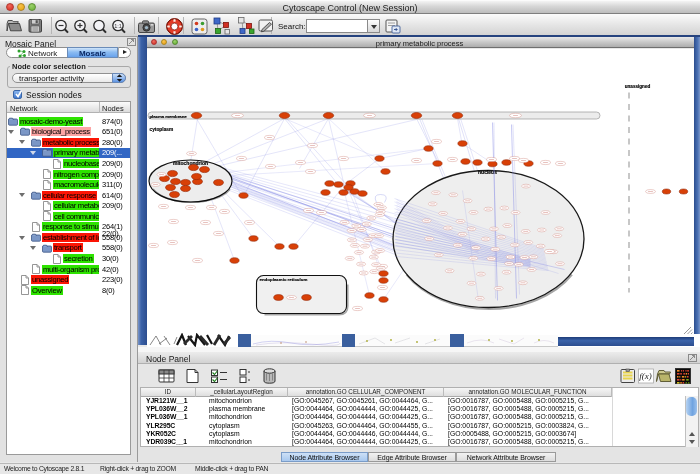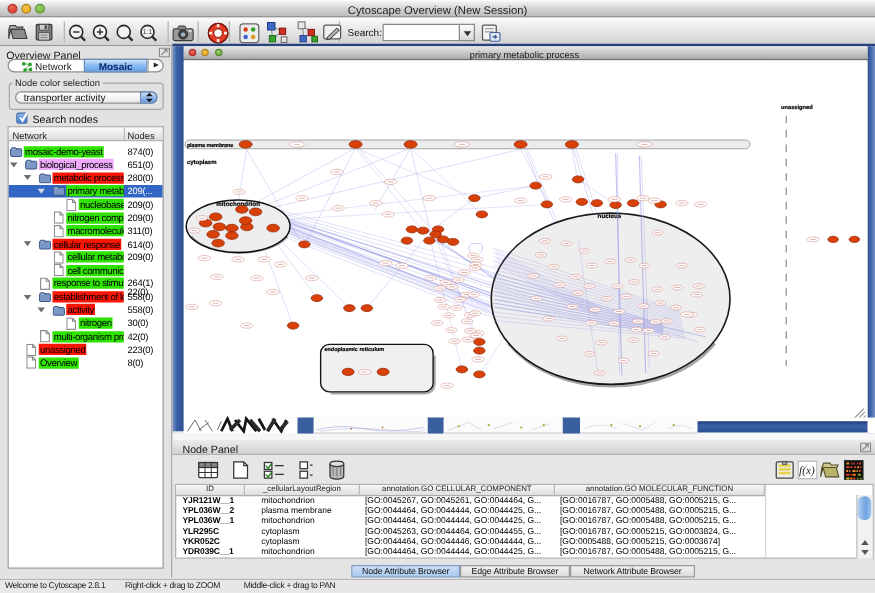--- a/index.html
+++ b/index.html
@@ -3,21 +3,21 @@
 *{margin:0;padding:0;box-sizing:border-box}
 html,body{width:700px;height:474px;overflow:hidden}
 body{font-family:"Liberation Sans",sans-serif;background:#e8e8e8;position:relative;
 font-size:8px;color:#111;-webkit-font-smoothing:antialiased}
 </style></head><body>
 
 <div style="position:absolute;left:0;top:0;width:700px;height:14px;background:linear-gradient(#f4f4f4,#d6d6d6 45%,#bcbcbc);border-bottom:1px solid #7e7e7e;border-top:1px solid #fbfbfb"></div>
 <div style="position:absolute;left:6px;top:3px;width:8px;height:8px;border-radius:50%;background:radial-gradient(circle at 40% 30%,#ee6a5e,#d8281c);border:0.5px solid #b13a32"></div>
 <div style="position:absolute;left:17px;top:3px;width:8px;height:8px;border-radius:50%;background:radial-gradient(circle at 40% 30%,#f6c04b,#e9a50e);border:0.5px solid #ad8123"></div>
 <div style="position:absolute;left:28px;top:3px;width:8px;height:8px;border-radius:50%;background:radial-gradient(circle at 40% 30%,#9bd06a,#68b033);border:0.5px solid #5e8f37"></div>
-<div style="position:absolute;left:0;top:2.5px;width:700px;text-align:center;font-size:9px;color:#1c1c1c">Cytoscape Overview (New Session)</div>
+<div style="position:absolute;left:0;top:2.5px;width:700px;text-align:center;font-size:9px;color:#1c1c1c">Cytoscape Control (New Session)</div>
 <div style="position:absolute;left:0;top:14px;width:700px;height:23px;background:linear-gradient(#fbfbfb,#e3e3e3 55%,#d2d2d2);border-bottom:1px solid #9b9b9b"></div>
 <div style="position:absolute;left:51px;top:17px;width:1px;height:17px;background:#b5b5b5"></div>
 <div style="position:absolute;left:134px;top:17px;width:1px;height:17px;background:#b5b5b5"></div>
 <div style="position:absolute;left:158px;top:17px;width:1px;height:17px;background:#b5b5b5"></div>
 <div style="position:absolute;left:183px;top:17px;width:1px;height:17px;background:#b5b5b5"></div>
 <div style="position:absolute;left:271px;top:17px;width:1px;height:17px;background:#b5b5b5"></div>
 <svg style="position:absolute;left:5px;top:17px" width="19" height="18" viewBox="0 0 19 18">
     <path d="M2 14 L3.5 6.5 h9 l0.8 -1.8 h-5 l-1 -1.2 h-4.2 l-1 3 z" fill="#b9b9b9" stroke="#3c3c3c" stroke-width="0.9"></path>
     <path d="M3.5 6.5 L5.5 13.8 L16.5 13.8 L14.5 6.5 z" fill="#8b8b8b" stroke="#3c3c3c" stroke-width="0.9"></path>
   </svg>
@@ -97,70 +97,70 @@
     <div style="position:absolute;left:2.5px;top:5px;width:0;height:0;border-left:3.2px solid transparent;border-right:3.2px solid transparent;border-top:4px solid #333"></div>
   </div>
 <svg style="position:absolute;left:384px;top:17px" width="18" height="18" viewBox="0 0 18 18">
     <rect x="2" y="3" width="11" height="12" rx="1" fill="#f4f4f4" stroke="#555" stroke-width="1"></rect>
     <line x1="4" y1="6" x2="11" y2="6" stroke="#888" stroke-width="0.8"></line>
     <line x1="4" y1="8.5" x2="11" y2="8.5" stroke="#888" stroke-width="0.8"></line>
     <rect x="8" y="9" width="8" height="7" rx="1" fill="#dfe7f4" stroke="#44609a" stroke-width="0.9"></rect>
     <path d="M10 12.5 h3 m-1.2 -1.4 l1.4 1.4 l-1.4 1.4" stroke="#2c4c8c" stroke-width="0.9" fill="none"></path>
   </svg>
 <div style="position:absolute;left:0;top:37px;width:137.5px;height:425px;background:#e2e2e2;border-right:1px solid #9a9a9a"></div>
-<div style="position:absolute;left:5px;top:38.5px;font-size:8.5px;color:#1a1a1a">Overview Panel</div>
+<div style="position:absolute;left:5px;top:38.5px;font-size:8.5px;color:#1a1a1a">Mosaic Panel</div>
 <svg style="position:absolute;left:127px;top:38px" width="9" height="8" viewBox="0 0 9 8">
     <rect x="0.5" y="0.5" width="8" height="7" fill="none" stroke="#8a8a8a" stroke-width="1"></rect>
     <path d="M2 6 L6.5 1.5 M4 1.5 h2.5 v2.5" stroke="#8a8a8a" stroke-width="1" fill="none"></path>
   </svg>
 <div style="position:absolute;left:6px;top:47px;width:125px;height:11px;background:#fff;border:1px solid #8f8f8f;border-radius:5.5px;overflow:hidden"></div>
 <div style="position:absolute;left:67px;top:47px;width:51px;height:11px;background:linear-gradient(#cfe4fa,#8cbcf2 45%,#68a2ec);border:1px solid #6b8cb8"></div>
 <svg style="position:absolute;left:17px;top:48.5px" width="9" height="9" viewBox="0 0 9 9">
     <circle cx="2" cy="2" r="1.5" fill="#2da12d"></circle>
     <circle cx="7" cy="2.5" r="1.5" fill="#2da12d"></circle>
     <circle cx="3" cy="7" r="1.5" fill="#2da12d"></circle>
     <circle cx="7.5" cy="6.5" r="1.5" fill="#2da12d"></circle>
     <path d="M2 2 L7 2.5 L3 7 L7.5 6.5" stroke="#2da12d" stroke-width="0.6" fill="none"></path>
   </svg>
 <div style="position:absolute;left:28px;top:48.5px;font-size:8px;color:#222">Network</div>
 <div style="position:absolute;left:67px;top:48.5px;width:51px;text-align:center;font-size:8px;font-weight:bold;color:#0c2a66">Mosaic</div>
 <div style="position:absolute;left:118px;top:47px;width:13px;height:11px;border-left:1px solid #a8a8a8">
     <div style="position:absolute;left:4px;top:2.8px;width:0;height:0;border-top:2.8px solid transparent;border-bottom:2.8px solid transparent;border-left:4.2px solid #222"></div>
   </div>
 <div style="position:absolute;left:6.5px;top:66px;width:124px;height:21.5px;border:1px solid #a8a8a8;border-radius:3px"></div>
-<div style="position:absolute;left:10px;top:62px;background:#e2e2e2;padding:0 2px;font-size:7.5px;font-weight:normal;color:#222">Node color selection</div>
+<div style="position:absolute;left:10px;top:62px;background:#e2e2e2;padding:0 2px;font-size:7.5px;font-weight:bold;color:#222">Node color selection</div>
 <div style="position:absolute;left:12px;top:72.5px;width:114px;height:10.5px;border-radius:5.5px;background:linear-gradient(#ffffff,#e9e9e9);border:1px solid #909090;overflow:hidden"></div>
 <div style="position:absolute;left:112px;top:72.5px;width:14px;height:10.5px;border-radius:0 5.5px 5.5px 0;background:linear-gradient(#cde0f8,#5e94e4);border:1px solid #6888b8"></div>
 <svg style="position:absolute;left:115.5px;top:74px" width="8" height="8" viewBox="0 0 8 8">
     <path d="M3.5 0.2 L6.2 3 H0.8 z" fill="#1a1a1a"></path>
     <path d="M3.5 7.8 L0.8 5 H6.2 z" fill="#1a1a1a"></path>
   </svg>
 <div style="position:absolute;left:19px;top:74px;font-size:8px;color:#111">transporter activity</div>
 <div style="position:absolute;left:13px;top:90px;width:9px;height:9px;border-radius:2px;background:linear-gradient(#8ab6ee,#3f78cf);border:1px solid #3a66a8"></div>
 <svg style="position:absolute;left:13.5px;top:89px" width="9" height="10" viewBox="0 0 9 10">
     <path d="M2 5 L4 7.5 L7.5 1.5" stroke="#fff" stroke-width="1.6" fill="none"></path>
   </svg>
-<div style="position:absolute;left:26px;top:90px;font-size:8.5px;color:#111">Search nodes</div>
+<div style="position:absolute;left:26px;top:90px;font-size:8.5px;color:#111">Session nodes</div>
 <div style="position:absolute;left:6px;top:101px;width:125px;height:354px;background:#fff;border:1px solid #9a9a9a"></div>
 <div style="position:absolute;left:7px;top:102px;width:123px;height:10.5px;background:linear-gradient(#fbfbfb,#dcdcdc);border-bottom:1px solid #b2b2b2"></div>
 <div style="position:absolute;left:99px;top:102px;width:1px;height:10.5px;background:#bbb"></div>
 <div style="position:absolute;left:10px;top:103.5px;font-size:7.5px;color:#222">Network</div>
 <div style="position:absolute;left:102px;top:103.5px;font-size:7.5px;color:#222">Nodes</div>
 <svg style="position:absolute;left:8px;top:116.8px" width="10" height="9" viewBox="0 0 10 9">
     <rect x="0.5" y="2" width="9" height="6.2" rx="1" fill="#7b97c6" stroke="#3c5585" stroke-width="0.8"></rect>
     <path d="M0.5 3 l1 -1.8 h3 l1 1.8" fill="#8ba5d0" stroke="#3c5585" stroke-width="0.8"></path>
   </svg>
 <div style="position:absolute;left:19px;top:116.7px;font-size:7.7px;letter-spacing:-0.3px;color:#000;background:#2ee300;padding:0 1px;white-space:nowrap;max-width:80px;overflow:hidden">mosaic-demo-yeast</div>
 <div style="position:absolute;left:102px;top:116.7px;font-size:7.5px;letter-spacing:-0.2px;color:#000;white-space:nowrap">874(0)</div>
 <div style="position:absolute;left:8px;top:129.9px;width:0;height:0;border-left:3.4px solid transparent;border-right:3.4px solid transparent;border-top:4.6px solid #6e6e6e"></div>
 <svg style="position:absolute;left:20px;top:127.36px" width="10" height="9" viewBox="0 0 10 9">
     <rect x="0.5" y="2" width="9" height="6.2" rx="1" fill="#7b97c6" stroke="#3c5585" stroke-width="0.8"></rect>
     <path d="M0.5 3 l1 -1.8 h3 l1 1.8" fill="#8ba5d0" stroke="#3c5585" stroke-width="0.8"></path>
   </svg>
-<div style="position:absolute;left:31px;top:127.3px;font-size:7.7px;letter-spacing:-0.3px;color:#000;background:#f0abfc;padding:0 1px;white-space:nowrap;max-width:68px;overflow:hidden">biological_process</div>
+<div style="position:absolute;left:31px;top:127.3px;font-size:7.7px;letter-spacing:-0.3px;color:#000;background:#fca5a5;padding:0 1px;white-space:nowrap;max-width:68px;overflow:hidden">biological_process</div>
 <div style="position:absolute;left:102px;top:127.3px;font-size:7.5px;letter-spacing:-0.2px;color:#000;white-space:nowrap">651(0)</div>
 <div style="position:absolute;left:19px;top:140.4px;width:0;height:0;border-left:3.4px solid transparent;border-right:3.4px solid transparent;border-top:4.6px solid #6e6e6e"></div>
 <svg style="position:absolute;left:31px;top:137.92px" width="10" height="9" viewBox="0 0 10 9">
     <rect x="0.5" y="2" width="9" height="6.2" rx="1" fill="#7b97c6" stroke="#3c5585" stroke-width="0.8"></rect>
     <path d="M0.5 3 l1 -1.8 h3 l1 1.8" fill="#8ba5d0" stroke="#3c5585" stroke-width="0.8"></path>
   </svg>
 <div style="position:absolute;left:42px;top:137.8px;font-size:7.7px;letter-spacing:-0.3px;color:#000;background:#fb1505;padding:0 1px;white-space:nowrap;max-width:57px;overflow:hidden">metabolic process</div>
 <div style="position:absolute;left:102px;top:137.8px;font-size:7.5px;letter-spacing:-0.2px;color:#000;white-space:nowrap">280(0)</div>
 <div style="position:absolute;left:7px;top:147.8px;width:123px;height:10.6px;background:#3166c4"></div>
 <div style="position:absolute;left:30px;top:151.0px;width:0;height:0;border-left:3.4px solid transparent;border-right:3.4px solid transparent;border-top:4.6px solid #cfd8ea"></div>
@@ -218,27 +218,27 @@
     <rect x="0.5" y="2" width="9" height="6.2" rx="1" fill="#7b97c6" stroke="#3c5585" stroke-width="0.8"></rect>
     <path d="M0.5 3 l1 -1.8 h3 l1 1.8" fill="#8ba5d0" stroke="#3c5585" stroke-width="0.8"></path>
   </svg>
 <div style="position:absolute;left:42px;top:232.9px;font-size:7.7px;letter-spacing:-0.3px;color:#000;background:#fb1505;padding:0 1px;white-space:nowrap;max-width:57px;overflow:hidden">establishment of lo</div>
 <div style="position:absolute;left:102px;top:232.9px;font-size:7.5px;letter-spacing:-0.2px;color:#000;white-space:nowrap">558(0)</div>
 <div style="position:absolute;left:30px;top:246.0px;width:0;height:0;border-left:3.4px solid transparent;border-right:3.4px solid transparent;border-top:4.6px solid #6e6e6e"></div>
 <svg style="position:absolute;left:42px;top:243.51999999999998px" width="10" height="9" viewBox="0 0 10 9">
     <rect x="0.5" y="2" width="9" height="6.2" rx="1" fill="#7b97c6" stroke="#3c5585" stroke-width="0.8"></rect>
     <path d="M0.5 3 l1 -1.8 h3 l1 1.8" fill="#8ba5d0" stroke="#3c5585" stroke-width="0.8"></path>
   </svg>
-<div style="position:absolute;left:53px;top:243.4px;font-size:7.7px;letter-spacing:-0.3px;color:#000;background:#fb1505;padding:0 1px;white-space:nowrap;max-width:46px;overflow:hidden">activity</div>
+<div style="position:absolute;left:53px;top:243.4px;font-size:7.7px;letter-spacing:-0.3px;color:#000;background:#fb1505;padding:0 1px;white-space:nowrap;max-width:46px;overflow:hidden">transport</div>
 <div style="position:absolute;left:102px;top:243.4px;font-size:7.5px;letter-spacing:-0.2px;color:#000;white-space:nowrap">558(0)</div>
 <svg style="position:absolute;left:53px;top:253.57999999999998px" width="8" height="10" viewBox="0 0 8 10">
     <path d="M0.5 0.5 h4.5 l2.5 2.5 v6.5 h-7 z" fill="#fff" stroke="#8a8a8a" stroke-width="0.9"></path>
     <path d="M5 0.5 v2.5 h2.5" fill="none" stroke="#8a8a8a" stroke-width="0.9"></path>
   </svg>
-<div style="position:absolute;left:63px;top:254.0px;font-size:7.7px;letter-spacing:-0.3px;color:#000;background:#2ee300;padding:0 1px;white-space:nowrap;max-width:36px;overflow:hidden">nitrogen</div>
+<div style="position:absolute;left:63px;top:254.0px;font-size:7.7px;letter-spacing:-0.3px;color:#000;background:#2ee300;padding:0 1px;white-space:nowrap;max-width:36px;overflow:hidden">secretion</div>
 <div style="position:absolute;left:102px;top:254.0px;font-size:7.5px;letter-spacing:-0.2px;color:#000;white-space:nowrap">30(0)</div>
 <svg style="position:absolute;left:32px;top:264.14px" width="8" height="10" viewBox="0 0 8 10">
     <path d="M0.5 0.5 h4.5 l2.5 2.5 v6.5 h-7 z" fill="#fff" stroke="#8a8a8a" stroke-width="0.9"></path>
     <path d="M5 0.5 v2.5 h2.5" fill="none" stroke="#8a8a8a" stroke-width="0.9"></path>
   </svg>
 <div style="position:absolute;left:42px;top:264.5px;font-size:7.7px;letter-spacing:-0.3px;color:#000;background:#2ee300;padding:0 1px;white-space:nowrap;max-width:57px;overflow:hidden">multi-organism pro</div>
 <div style="position:absolute;left:102px;top:264.5px;font-size:7.5px;letter-spacing:-0.2px;color:#000;white-space:nowrap">42(0)</div>
 <svg style="position:absolute;left:21px;top:274.7px" width="8" height="10" viewBox="0 0 8 10">
     <path d="M0.5 0.5 h4.5 l2.5 2.5 v6.5 h-7 z" fill="#fff" stroke="#8a8a8a" stroke-width="0.9"></path>
     <path d="M5 0.5 v2.5 h2.5" fill="none" stroke="#8a8a8a" stroke-width="0.9"></path>

